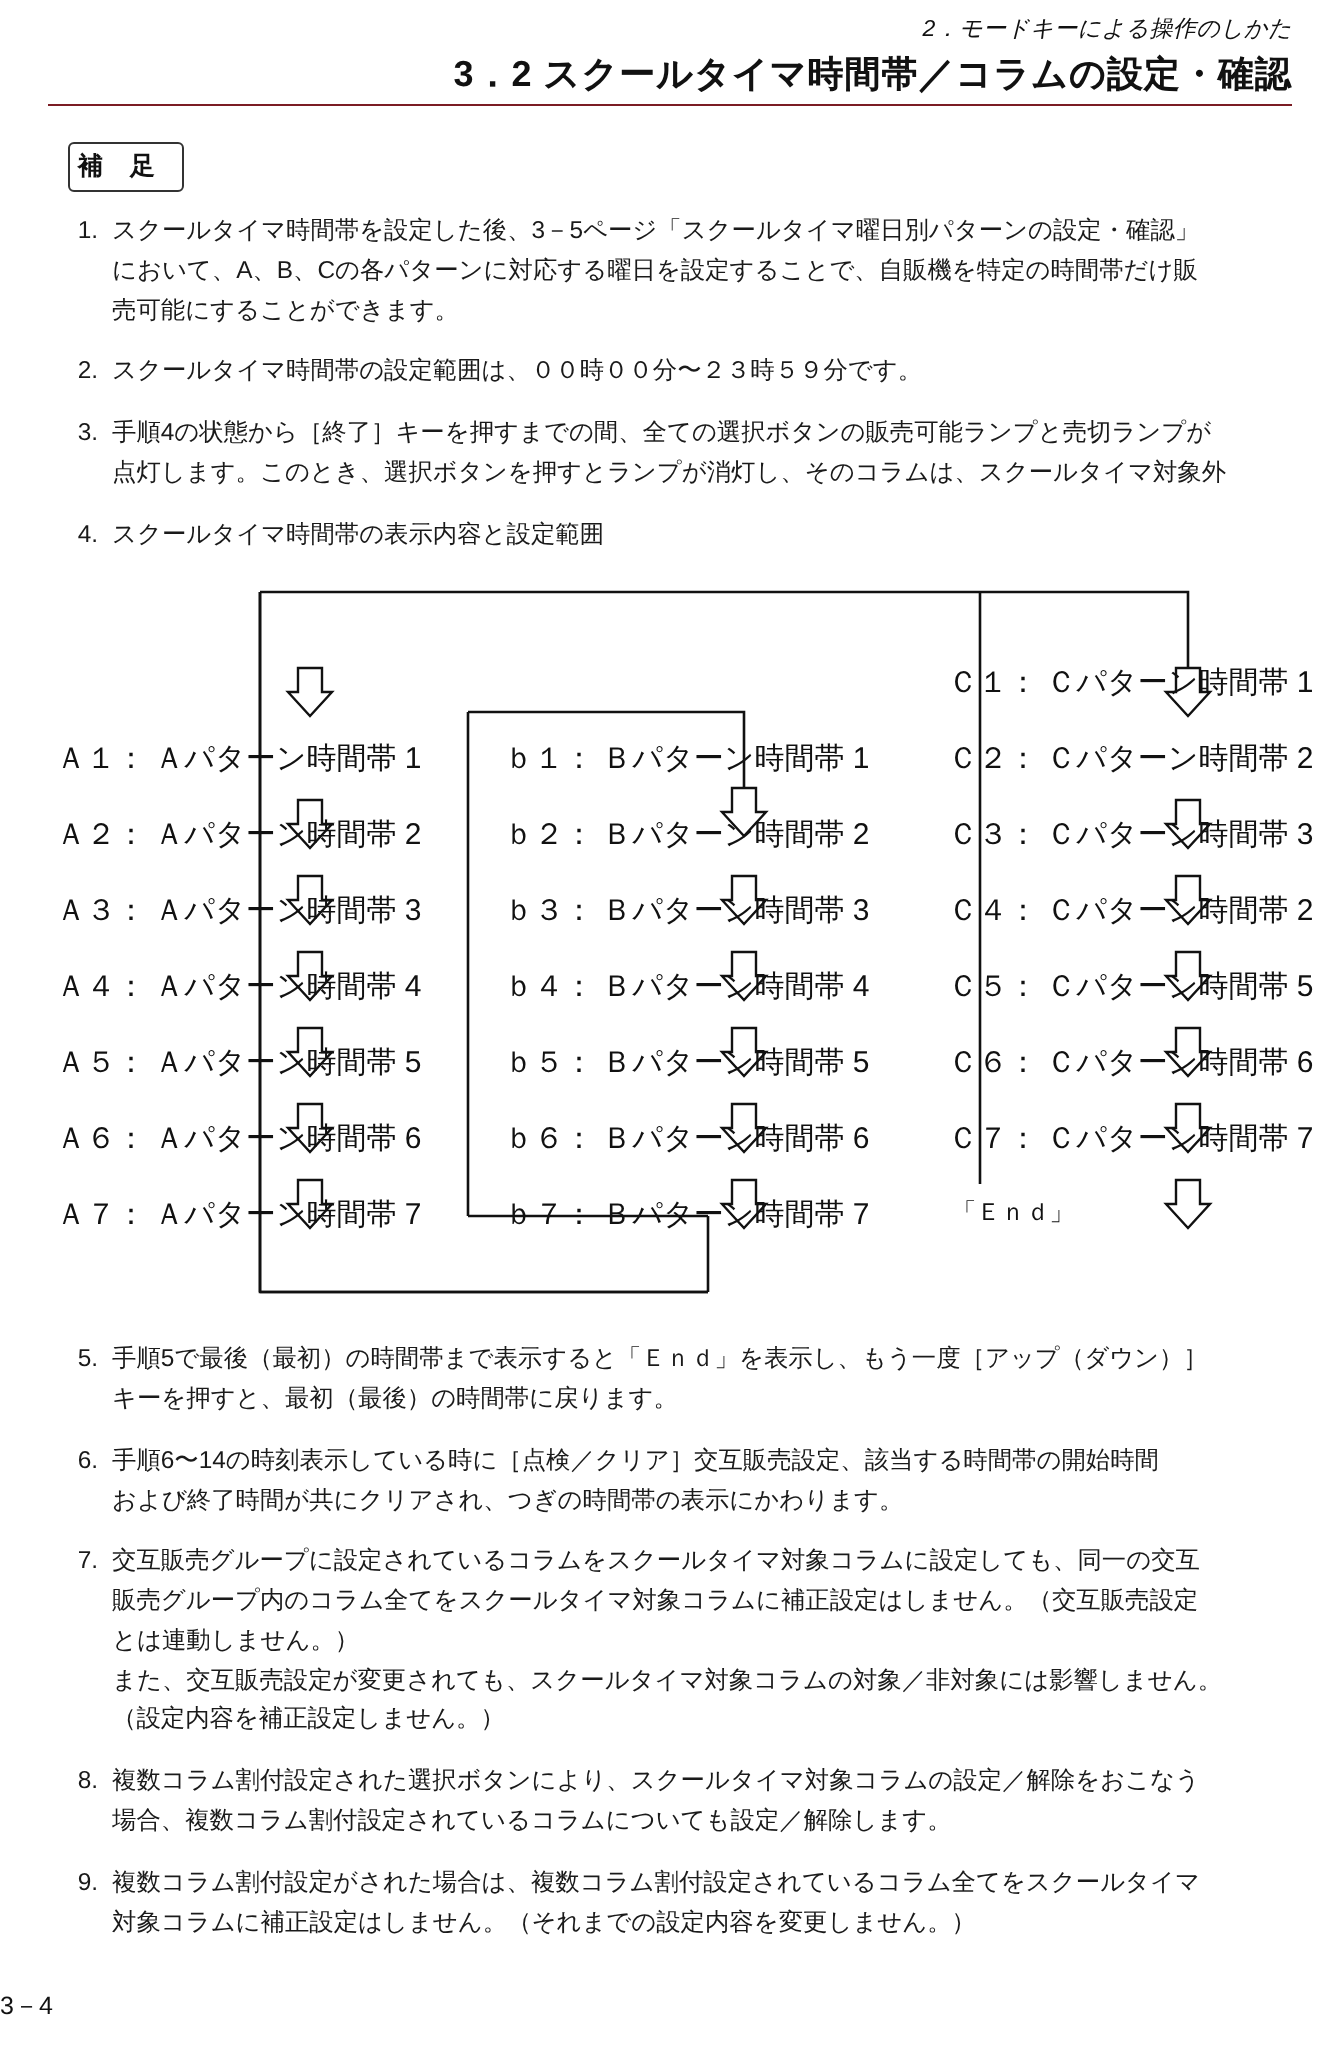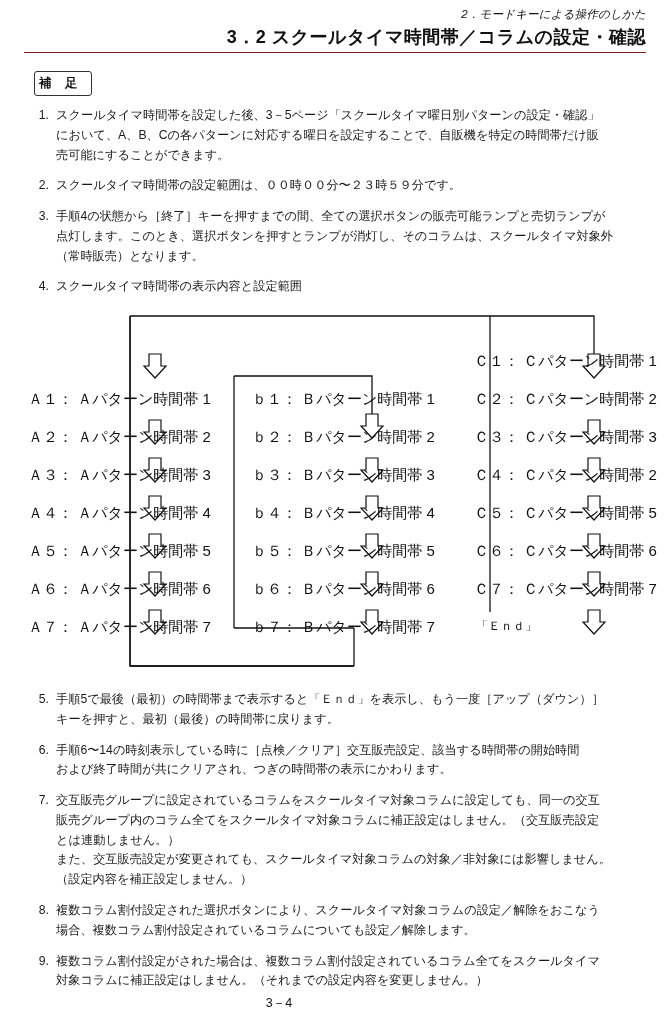--- a/index.html
+++ b/index.html
@@ -114,21 +114,21 @@
     white-space: nowrap;
     color: #111;
   }
 
   
   .footer {
     position: absolute;
     bottom: 12px;
     left: 0;
     width: 558px;
-    text-align: center;
+    text-align: left;
     font-size: 12.5px;
     color: #111;
     margin-top: 36px;
   }
 </style>
 </head>
 <body>
 
 <div class="page">
 
@@ -156,21 +156,20 @@
       <div class="body">
         <p>スクールタイマ時間帯の設定範囲は、００時００分〜２３時５９分です。</p>
       </div>
     </div>
 
     <div class="item">
       <div class="num">3.</div>
       <div class="body">
         <p>手順4の状態から［終了］キーを押すまでの間、全ての選択ボタンの販売可能ランプと売切ランプが</p>
         <p>点灯します。このとき、選択ボタンを押すとランプが消灯し、そのコラムは、スクールタイマ対象外</p>
-        <p>（常時販売）となります。</p>
       </div>
     </div>
 
     <div class="item">
       <div class="num">4.</div>
       <div class="body">
         <p>スクールタイマ時間帯の表示内容と設定範囲</p>
       </div>
     </div>
 

